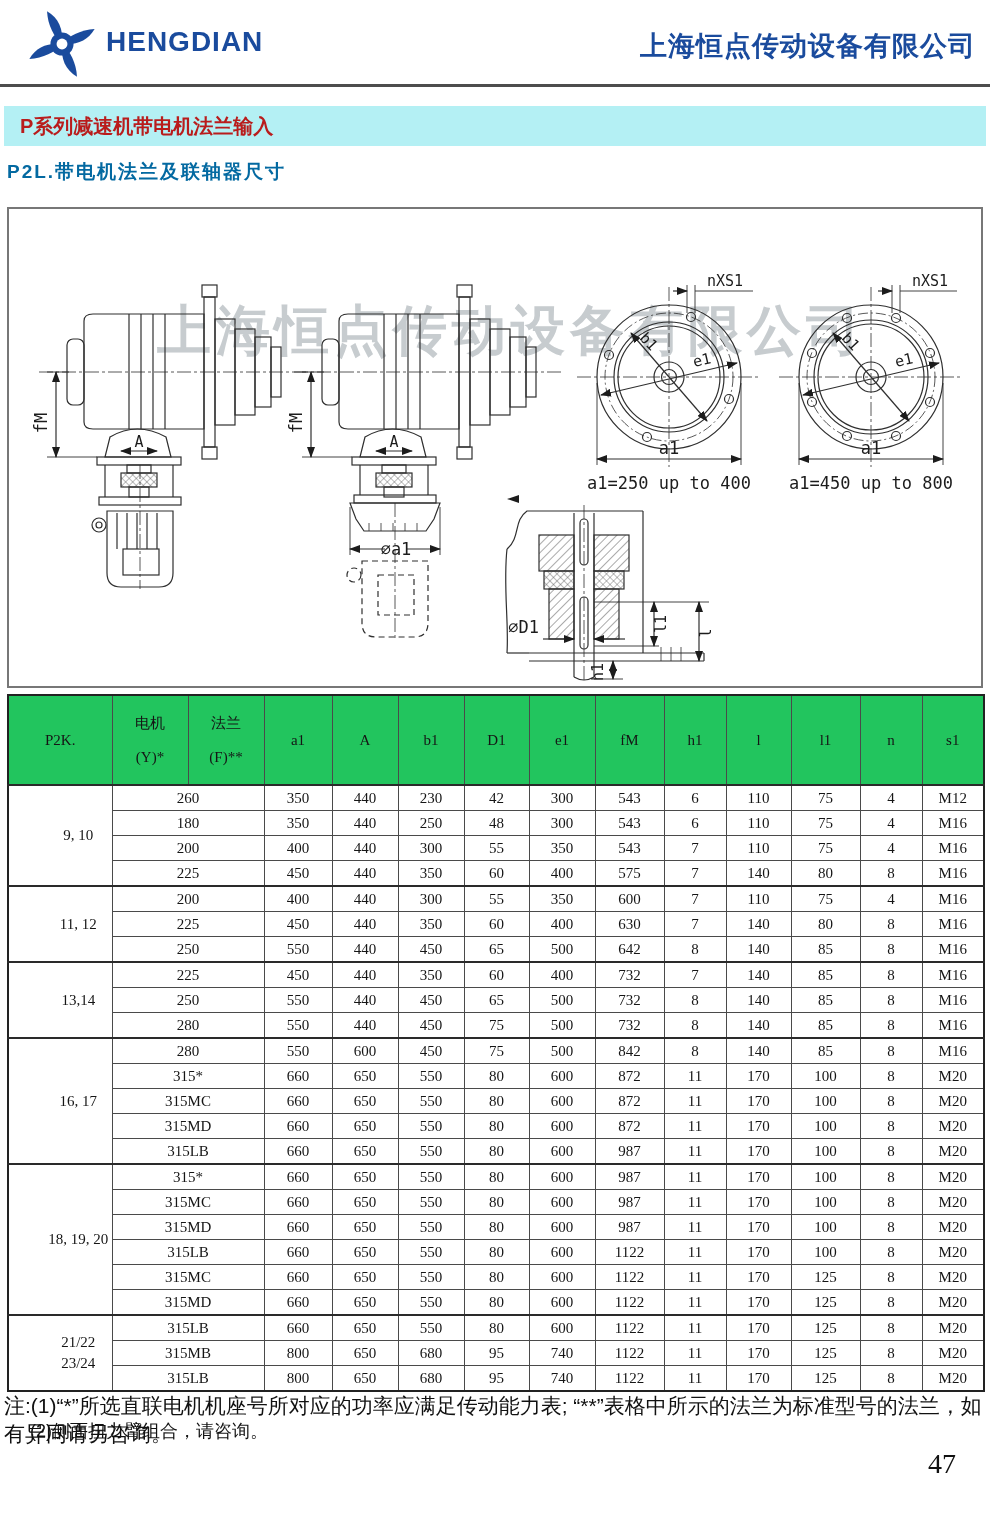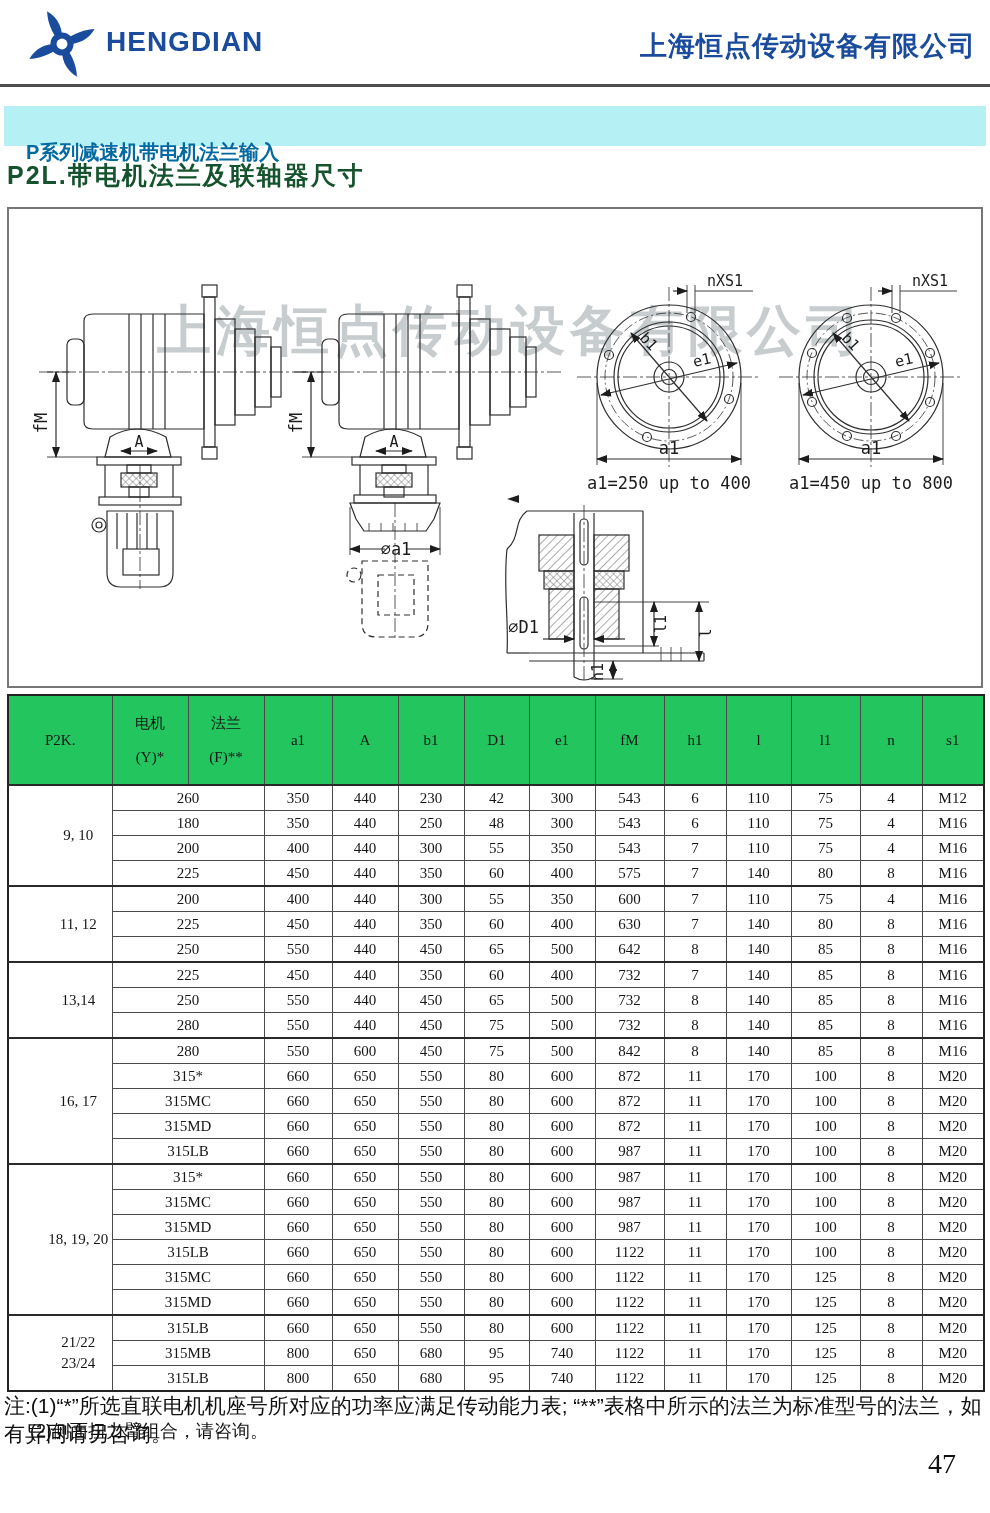--- a/index.html
+++ b/index.html
@@ -7,22 +7,22 @@
         font-family:"Liberation Sans",sans-serif;color:#1a1a1a;text-decoration:underline;}
   
   .logo-mark{position:absolute;left:28px;top:10px;width:68px;height:68px;}
   .logo-text{position:absolute;left:106px;top:26px;font-size:28px;font-weight:bold;
              color:#1a4b9d;letter-spacing:1px;font-family:"Liberation Sans",sans-serif;}
   .company-name{position:absolute;right:14px;top:28px;font-size:27px;font-weight:bold;
                 color:#1a4b9d;font-family:"Liberation Serif",serif;letter-spacing:1px;}
   .header-rule{position:absolute;left:0;top:84px;width:990px;height:3px;background:#4d4d4d;}
   
   .banner{position:absolute;left:4px;top:106px;width:982px;height:40px;background:#b4f0f4;}
-  .banner span{display:block;line-height:40px;padding-left:22px;font-size:20px;font-weight:bold;color:#0369a1;margin-top:26px;}
-  .subtitle{position:absolute;left:7px;top:159px;font-size:25px;font-weight:bold;letter-spacing:2px;color:#14532d;}
+  .banner span{display:block;line-height:40px;padding-left:16px;font-size:20px;font-weight:bold;color:#b91c1c;}
+  .subtitle{position:absolute;left:7px;top:159px;font-size:19px;font-weight:bold;letter-spacing:2px;color:#0369a1;}
   
   .draw-box{position:absolute;left:7px;top:207px;width:976px;height:481px;border:2px solid #777;box-sizing:border-box;background:#fff;}
   .watermark{position:absolute;left:148px;top:86px;font-size:54px;letter-spacing:5px;color:#c7cccf;
              font-weight:bold;white-space:nowrap;font-family:"Liberation Sans",sans-serif;user-select:none;}
   .draw-box svg{position:absolute;left:0;top:0;}
   .cad{font-family:"DejaVu Sans Mono",monospace;font-size:15px;fill:#1c1c1c;}
   .cad-big{font-family:"DejaVu Sans Mono",monospace;font-size:17px;fill:#1c1c1c;}
   
   table.spec{position:absolute;left:7px;top:694px;width:976px;border-collapse:collapse;
              table-layout:fixed;border:2px solid #222;}

